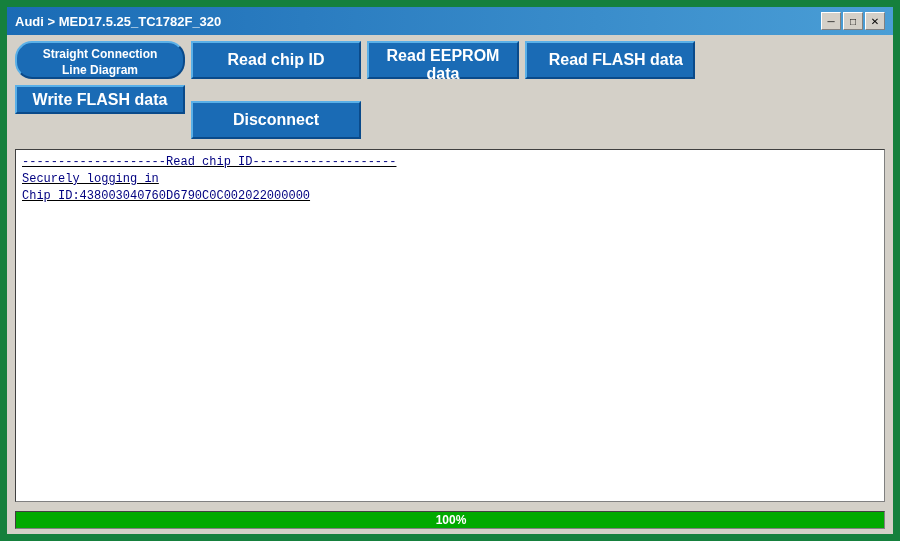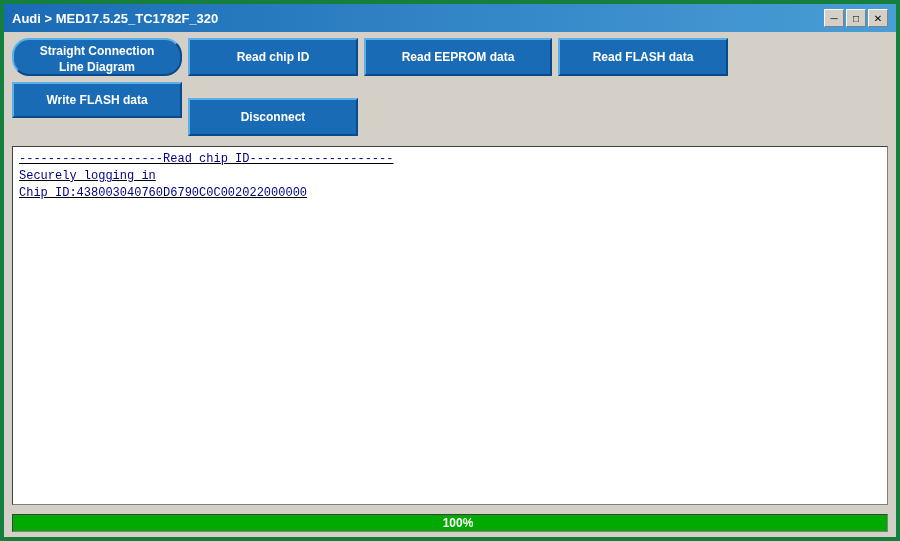--- a/index.html
+++ b/index.html
@@ -13,21 +13,21 @@
       height: 541px;
       background: #c0c0c0;
       font-family: Arial, sans-serif;
       overflow: hidden;
     }
 
     .window {
       width: 900px;
       height: 541px;
       background: #c4b5fd;
-      border: 4px solid #15803d;
+      border: 7px solid #15803d;
       display: flex;
       flex-direction: column;
     }
 
     .title-bar {
       background: linear-gradient(to right, #1a6bb5, #4a9ed6);
       color: white;
       padding: 4px 8px;
       display: flex;
       align-items: center;
@@ -81,21 +81,21 @@
     .btn {
       background: #1a6bb5;
       color: white;
       border: 2px solid #4a9ed6;
       border-top-color: #5ab0e8;
       border-left-color: #5ab0e8;
       border-bottom-color: #0a4a8a;
       border-right-color: #0a4a8a;
       padding: 4px 10px;
       cursor: pointer;
-      font-size: 12px;
+      font-size: 16px;
       font-family: Arial, sans-serif;
       font-weight: bold;
       color: #ffffff;
       text-align: center;
       min-width: 80px;
     }
 
     .btn-connection {
       width: 170px;
       height: 38px;
@@ -103,37 +103,38 @@
       font-size: 12px;
       border-radius: 17px;
     }
 
     .btn-read-chip {
       width: 170px;
       height: 38px;
     }
 
     .btn-read-eeprom {
-      width: 188px;
+      width: 152px;
       height: 38px;
     }
 
     .btn-read-flash {
       width: 170px;
       height: 38px;
+      text-align: right;
     }
 
     .btn-write-eeprom {
       width: 155px;
       height: 38px;
     }
 
     .btn-write-flash {
       width: 170px;
-      height: 36px;
+      height: 29px;
     }
 
     .btn-disconnect {
       width: 170px;
       height: 38px;
       margin-top: 16px;
     }
 
     .content-area {
       flex: 1;
@@ -189,21 +190,21 @@
 
     .progress-text {
       position: absolute;
       width: 100%;
       text-align: center;
       font-size: 12px;
       font-weight: bold;
       color: white;
       top: 50%;
       transform: translateY(-50%);
-      left: 8px;
+      left: 1px;
     }
   </style>
 </head>
 <body>
 
 <div class="window">
 
   <div class="title-bar">
     <span class="title-bar-text">Audi  &gt;  MED17.5.25_TC1782F_320</span>
     <div class="title-bar-controls">

